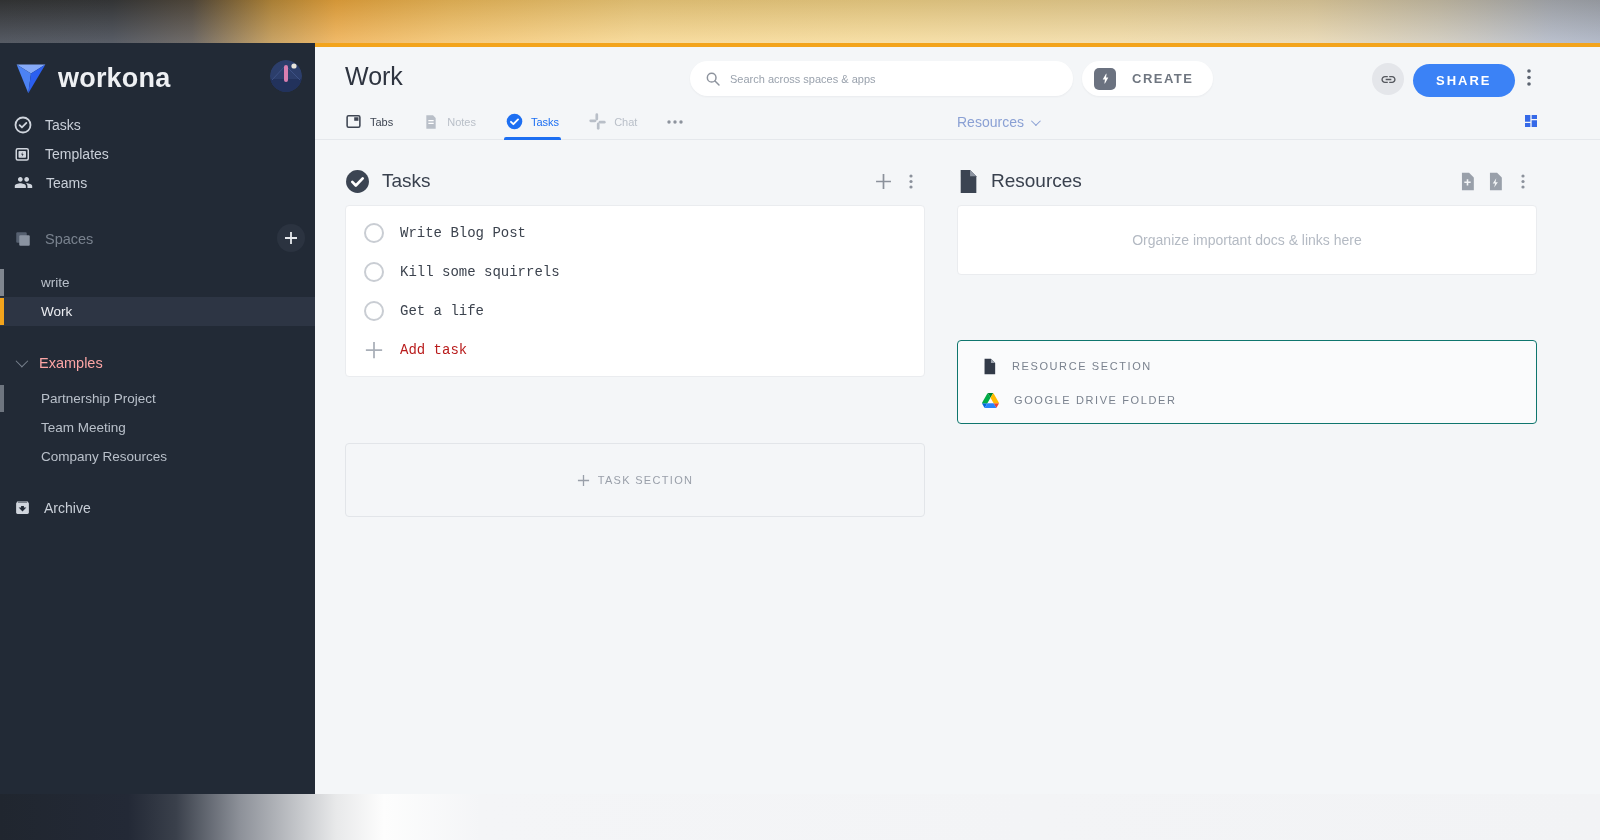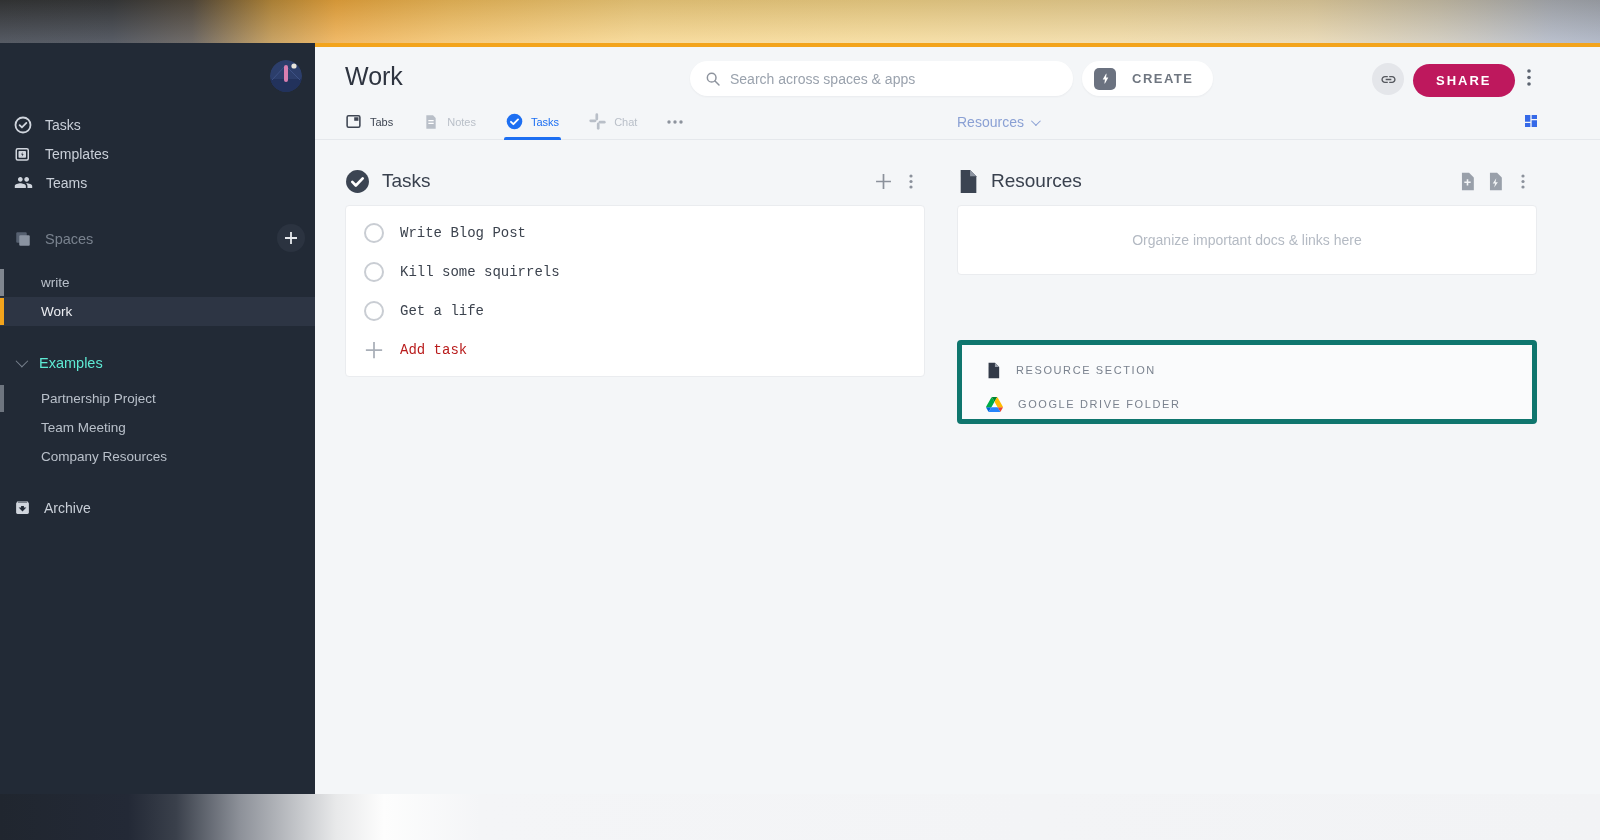--- a/index.html
+++ b/index.html
@@ -30,45 +30,45 @@
   .nav-item .lbl { margin-left:13px; }
   .sec-head { height:30px; display:flex; align-items:center; padding-left:14px;
     color:#79828e; font-size:14.5px; position:relative; }
   .sec-head .lbl { margin-left:13px; }
   .add-space { position:absolute; right:10px; top:0; width:28px; height:28px; border-radius:50%;
     background:#2b3340; display:flex; align-items:center; justify-content:center; cursor:pointer; }
   .space-item { height:29px; display:flex; align-items:center; padding-left:41px;
     font-size:13.5px; color:#b9c0ca; position:relative; cursor:pointer; }
   .space-item .tag { position:absolute; left:0; top:1px; width:4px; height:27px; }
   .space-item.selected { background:#2d3544; color:#eceef2; }
-  .ex-head { height:29px; display:flex; align-items:center; padding-left:16px; color:#5eead4; font-size:14.5px; }
+  .ex-head { height:29px; display:flex; align-items:center; padding-left:16px; color:#fca5a5; font-size:14.5px; }
   .ex-head .lbl { margin-left:14px; }
   .chev { width:9px; height:9px; border-right:1.6px solid #79828e; border-bottom:1.6px solid #79828e;
     transform:rotate(45deg) translateY(-2px); }
 
   
   .content { flex:1; background:#f4f6f8; border-top:4px solid #f3a41c; position:relative; }
   .topbar { position:relative; height:57px; }
   .page-title { position:absolute; left:30px; top:15px; font-size:25px; font-weight:500; color:#2e3440; }
   .search { position:absolute; left:375px; top:14px; width:383px; height:35px; background:#fff;
     border-radius:18px; display:flex; align-items:center; padding-left:15px;
     box-shadow:0 1px 2px rgba(30,40,60,.05); }
   .search input { border:none; outline:none; background:transparent; margin-left:9px; width:300px;
-    font-size:14px; color:#3c434e; font-family:"Liberation Sans",sans-serif; }
+    font-size:11px; color:#3c434e; font-family:"Liberation Sans",sans-serif; }
   .search input::placeholder { color:#9aa2ad; }
   .btn-create { position:absolute; left:767px; top:14px; height:35px; padding:0 20px 0 12px;
     background:#fff; border:none; border-radius:18px; display:flex; align-items:center; gap:16px;
     font-size:13px; font-weight:700; letter-spacing:1.5px; color:#6f7680; cursor:pointer;
     box-shadow:0 1px 2px rgba(30,40,60,.05); font-family:"Liberation Sans",sans-serif; }
   .create-bolt { width:22px; height:22px; background:#6b7280; border-radius:5px;
     display:flex; align-items:center; justify-content:center; }
   .btn-link { position:absolute; left:1057px; top:16px; width:32px; height:32px; border:none;
     border-radius:50%; background:#e4e6ea; display:flex; align-items:center; justify-content:center; cursor:pointer; }
   .btn-share { position:absolute; left:1098px; top:17px; height:33px; padding:0 23px;
-    background:#be185d; border:none; border-radius:17px; color:#fff; font-size:13px; font-weight:700;
+    background:#3b82f6; border:none; border-radius:17px; color:#fff; font-size:13px; font-weight:700;
     letter-spacing:2px; cursor:pointer; font-family:"Liberation Sans",sans-serif; }
   .hdr-kebab { position:absolute; left:1212px; top:22px; cursor:pointer; }
 
   .tabsrow { height:36px; border-bottom:1px solid #e5e8ec; position:relative;
     display:flex; align-items:center; padding-left:30px; }
   .tab { height:36px; display:flex; align-items:center; gap:8px; margin-right:30px;
     font-size:11px; color:#3f4653; cursor:pointer; position:relative; }
   .tab.dim { color:#b9bfc8; }
   .tab.active { color:#1d6ff2; }
   .tab.active::after { content:""; position:absolute; left:-2px; right:-2px; bottom:0;
@@ -93,35 +93,43 @@
   .task-row { height:39px; display:flex; align-items:center; padding-left:18px; }
   .task-check { width:20px; height:20px; border:2px solid #c9cdd3; border-radius:50%;
     flex:none; cursor:pointer; }
   .task-label { margin-left:16px; font-size:14px; color:#3c434e; }
   .addtask-label { margin-left:16px; font-size:14px; color:#b91c1c; }
   .section-box { margin-top:66px; height:74px; border:1px solid #e2e5e9; border-radius:4px;
     display:flex; align-items:center; justify-content:center; gap:8px; color:#999fa9;
     font-size:11px; letter-spacing:1.3px; cursor:pointer; }
   .res-empty { height:70px; display:flex; align-items:center; justify-content:center;
     font-size:14px; color:#b4bac3; }
-  .res-sections { margin-top:65px; height:84px; border:5px solid #0f766e; border-radius:4px;
+  .res-sections { margin-top:65px; height:84px; border:1px solid #0f766e; border-radius:4px;
     background:#fafbfc; padding:8px 0 0 24px; }
   .res-row { height:34px; display:flex; align-items:center; gap:15px; cursor:pointer; }
   .res-row .lbl { font-size:11px; letter-spacing:1.6px; color:#7a828e; }
 </style>
 </head>
 <body>
 
 <div class="bg-top"></div>
 <div class="bg-bottom"></div>
 
 <div class="app">
 
   <div class="sidebar">
     <div class="side-head">
+      <div class="logo">
+        <svg width="34" height="36" viewBox="0 0 36 40">
+          <polygon points="2,5 34,5 18,15" fill="#86aaf8"></polygon>
+          <polygon points="2,5 18,15 15,37" fill="#4c82f3"></polygon>
+          <polygon points="34,5 18,15 15,37" fill="#2b5ff0"></polygon>
+        </svg>
+        <span class="logo-text">workona</span>
+      </div>
       <div class="avatar">
         <svg width="32" height="32" viewBox="0 0 32 32">
           <circle cx="16" cy="16" r="16" fill="#2c3e6b"></circle>
           <rect x="0" y="19" width="32" height="13" fill="#22325c"></rect>
           <path d="M2 20 L15 6 M30 20 L16 6" stroke="#3d5185" stroke-width="1"></path>
           <rect x="14" y="5" width="4" height="17" rx="2" fill="#d97fb0"></rect>
           <circle cx="24" cy="6" r="2.6" fill="#e8e4da"></circle>
         </svg>
       </div>
     </div>
@@ -322,20 +330,26 @@
             <span class="task-label">Get a life</span>
           </div>
           <div class="task-row">
             <svg width="20" height="20" viewBox="0 0 16 16">
               <path d="M8 1.5v13 M1.5 8h13" stroke="#a9afb8" stroke-width="1.4"></path>
             </svg>
             <span class="addtask-label">Add task</span>
           </div>
         </div>
 
+        <div class="section-box">
+          <svg width="13" height="13" viewBox="0 0 14 14">
+            <path d="M7 1v12 M1 7h12" stroke="#999fa9" stroke-width="1.4"></path>
+          </svg>
+          <span>TASK SECTION</span>
+        </div>
       </div>
 
       <div class="col">
         <div class="panel-head">
           <svg width="22" height="25" viewBox="0 0 20 24">
             <path d="M3 1h9l6 6v16H3z" fill="#3b4452"></path>
             <path d="M12 1 l6 6 h-6 z" fill="#8c94a1"></path>
           </svg>
           <span class="panel-title">Resources</span>
           <span class="spacer"></span>

